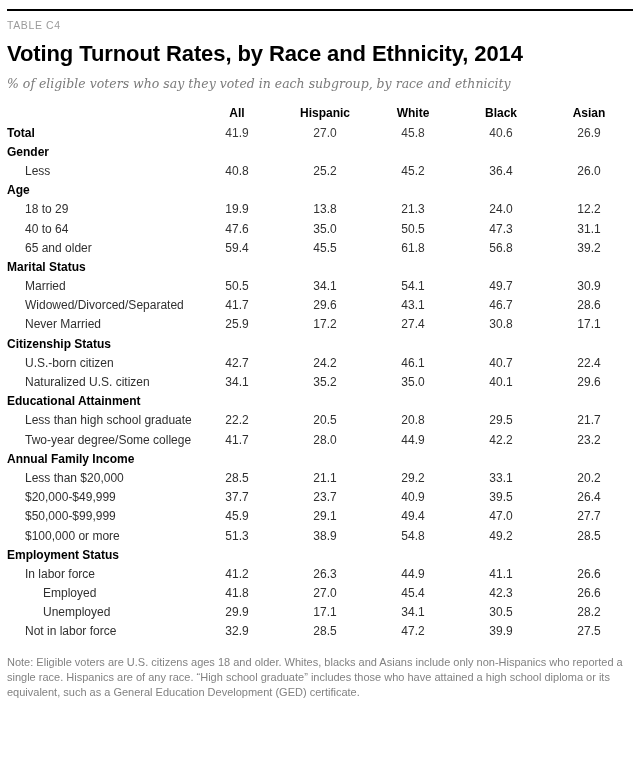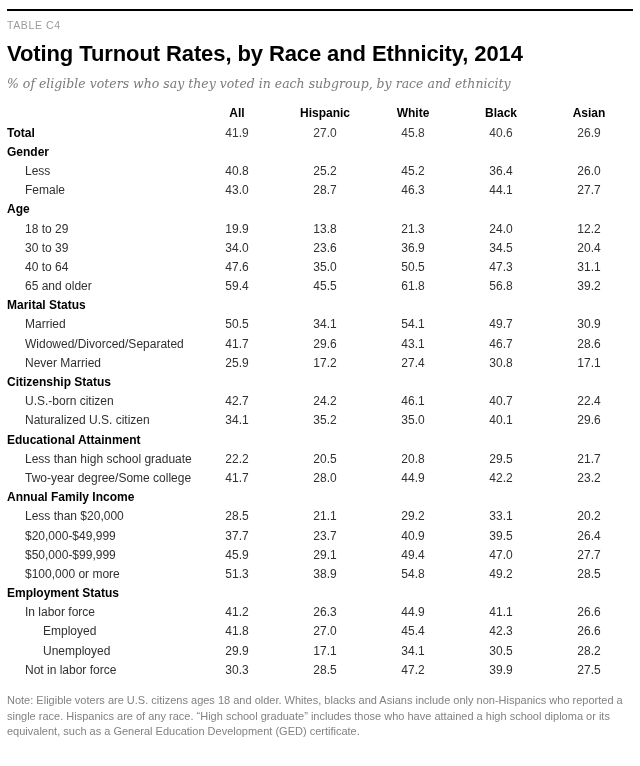--- a/index.html
+++ b/index.html
@@ -120,48 +120,32 @@
           <td colspan="6" class="row-label">Gender</td>
         </tr>
         <tr class="data-row">
           <td class="row-label indent-1">Less</td>
           <td class="cell-value">40.8</td>
           <td class="cell-value">25.2</td>
           <td class="cell-value">45.2</td>
           <td class="cell-value">36.4</td>
           <td class="cell-value">26.0</td>
         </tr>
-        <tr class="data-row">
-          <td class="row-label indent-1">Female</td>
-          <td class="cell-value">43.0</td>
-          <td class="cell-value">28.7</td>
-          <td class="cell-value">46.3</td>
-          <td class="cell-value">44.1</td>
-          <td class="cell-value">27.7</td>
-        </tr>
         <tr class="section-row">
           <td colspan="6" class="row-label">Age</td>
         </tr>
         <tr class="data-row">
           <td class="row-label indent-1">18 to 29</td>
           <td class="cell-value">19.9</td>
           <td class="cell-value">13.8</td>
           <td class="cell-value">21.3</td>
           <td class="cell-value">24.0</td>
           <td class="cell-value">12.2</td>
         </tr>
         <tr class="data-row">
-          <td class="row-label indent-1">30 to 39</td>
-          <td class="cell-value">34.0</td>
-          <td class="cell-value">23.6</td>
-          <td class="cell-value">36.9</td>
-          <td class="cell-value">34.5</td>
-          <td class="cell-value">20.4</td>
-        </tr>
-        <tr class="data-row">
           <td class="row-label indent-1">40 to 64</td>
           <td class="cell-value">47.6</td>
           <td class="cell-value">35.0</td>
           <td class="cell-value">50.5</td>
           <td class="cell-value">47.3</td>
           <td class="cell-value">31.1</td>
         </tr>
         <tr class="data-row">
           <td class="row-label indent-1">65 and older</td>
           <td class="cell-value">59.4</td>
@@ -292,21 +276,21 @@
         <tr class="data-row">
           <td class="row-label indent-2">Unemployed</td>
           <td class="cell-value">29.9</td>
           <td class="cell-value">17.1</td>
           <td class="cell-value">34.1</td>
           <td class="cell-value">30.5</td>
           <td class="cell-value">28.2</td>
         </tr>
         <tr class="data-row">
           <td class="row-label indent-1">Not in labor force</td>
-          <td class="cell-value">30.3</td>
+          <td class="cell-value">32.9</td>
           <td class="cell-value">28.5</td>
           <td class="cell-value">47.2</td>
           <td class="cell-value">39.9</td>
           <td class="cell-value">27.5</td>
         </tr>
       </tbody>
   </table>
 
   <div class="notes">Note: Eligible voters are U.S. citizens ages 18 and older. Whites, blacks and Asians include only non-Hispanics who reported a single race. Hispanics are of any race. “High school graduate” includes those who have attained a high school diploma or its equivalent, such as a General Education Development (GED) certificate.</div>
 

